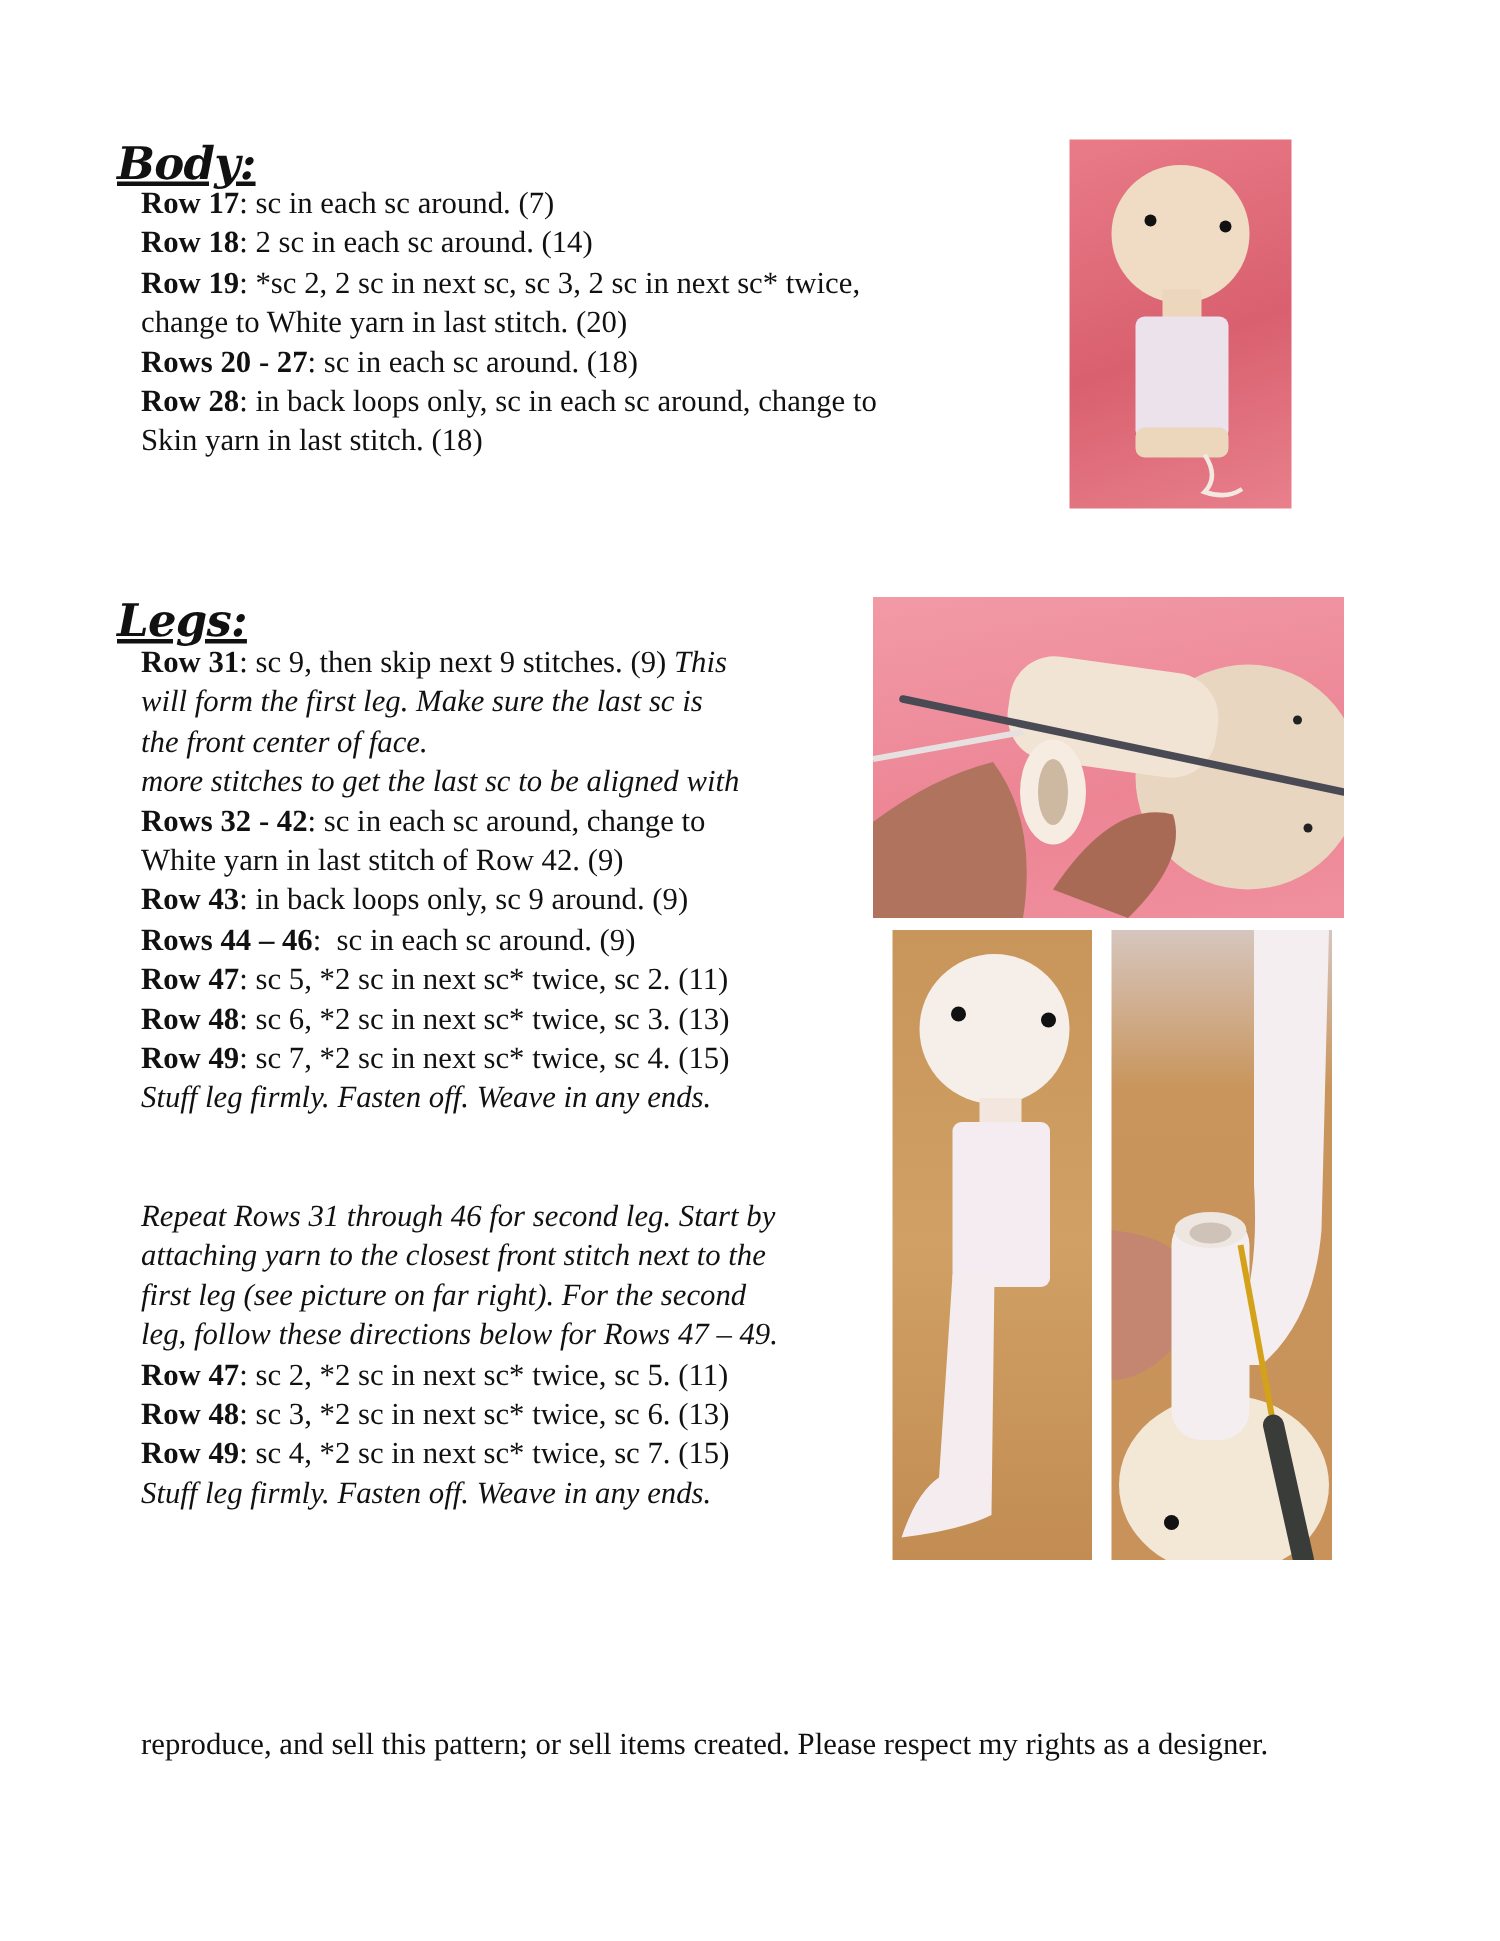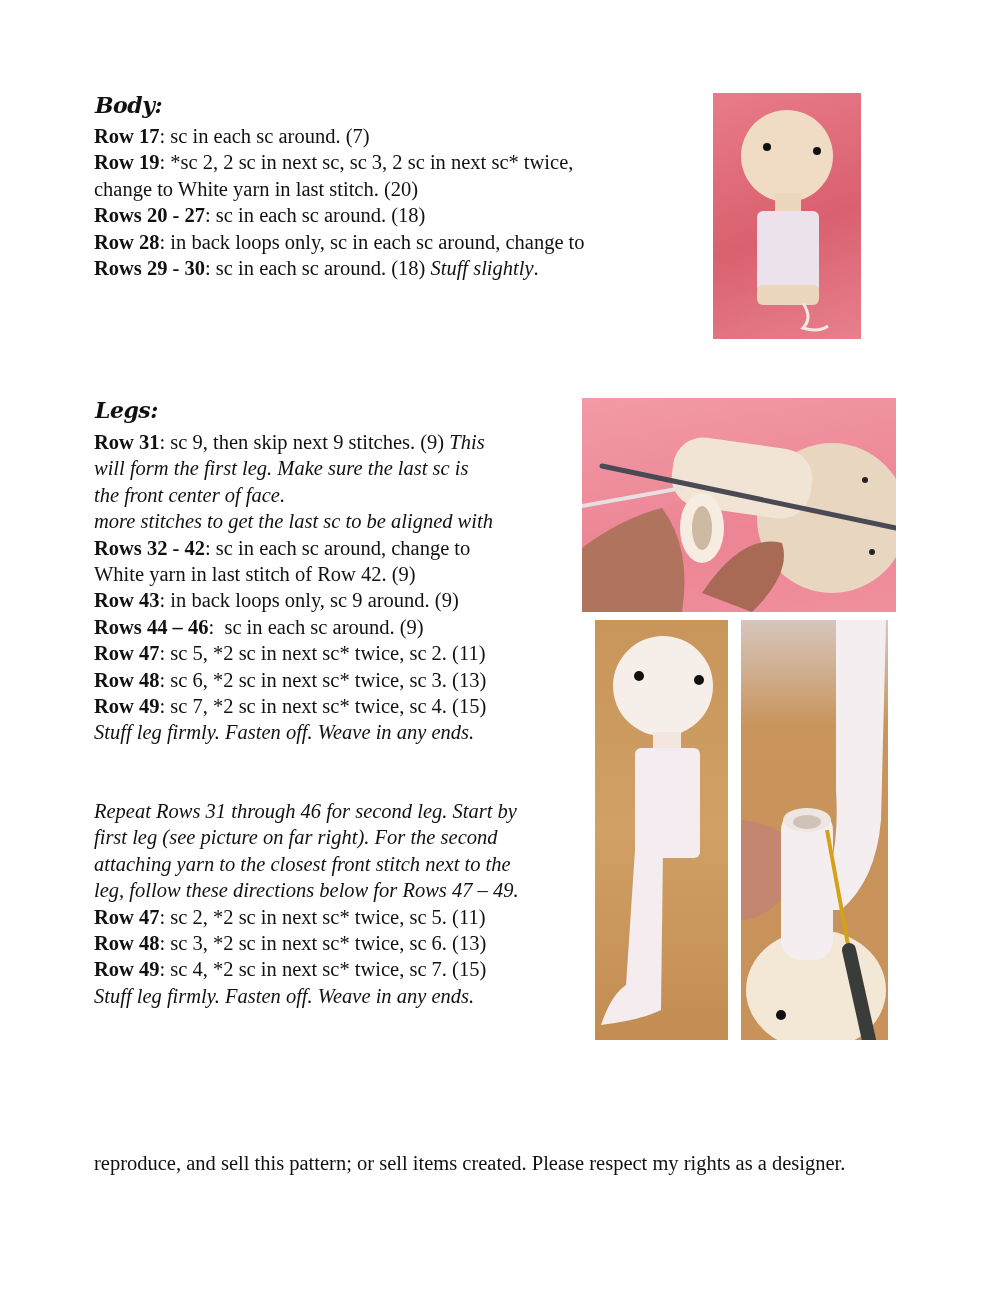--- a/index.html
+++ b/index.html
@@ -1,42 +1,43 @@
 <!DOCTYPE html>
 <html><head>
   <meta charset="utf-8">
   <style>
     html, body { margin: 0; padding: 0; }
     body {
       width: 1000px; height: 1294px; background: #ffffff; position: relative;
       font-family: "Liberation Serif", serif; color: #111; overflow: hidden;
     }
     .heading {
-      position: absolute; left: 95px; font-size: 22px; font-weight: bold; font-style: italic;
-      font-family: "DejaVu Serif", serif; letter-spacing: -0.5px;
+      position: absolute; left: 78px; font-size: 30px; font-weight: bold; font-style: italic;
+      text-decoration: underline; font-family: "DejaVu Serif", serif; letter-spacing: -0.5px;
     }
     .block { position: absolute; left: 94px; font-size: 20.5px; line-height: 26.4px; }
     .line { white-space: nowrap; }
     .b { font-weight: bold; }
     .i { font-style: italic; }
     .photo { position: absolute; overflow: hidden; }
     .footer { position: absolute; left: 94px; top: 1150px; font-size: 20.5px; line-height: 26.4px; }
     .copy { font-size: 26px; vertical-align: -2px; }
   </style>
 </head>
 <body>
 
 <div class="heading" style="top:92px;">Body:</div>
 <div class="block" style="top:123px;">
   <div class="line"><span class="b">Row 17</span><span>: sc in each sc around. (7)</span></div>
+  <div class="line"><span class="b">Row 18</span><span>: 2 sc in each sc around. (14)</span></div>
   <div class="line"><span class="b">Row 19</span><span>: *sc 2, 2 sc in next sc, sc 3, 2 sc in next sc* twice,</span></div>
   <div class="line"><span>change to White yarn in last stitch. (20)</span></div>
   <div class="line"><span class="b">Rows 20 - 27</span><span>: sc in each sc around. (18)</span></div>
   <div class="line"><span class="b">Row 28</span><span>: in back loops only, sc in each sc around, change to</span></div>
-  <div class="line"><span class="b">Rows 29 - 30</span><span>: sc in each sc around. (18) </span><span class="i">Stuff slightly</span><span>.</span></div>
+  <div class="line"><span>Skin yarn in last stitch. (18)</span></div>
 </div>
 
 <div class="photo" style="left:713px; top:93px; width:148px; height:246px; background:linear-gradient(160deg,#e97b88 0%,#d9606f 55%,#e8808c 100%);">
   <svg width="148" height="246" viewBox="0 0 148 246">
     <circle cx="74" cy="63" r="46" fill="#f0dcc4"></circle>
     <circle cx="54" cy="54" r="4" fill="#111"></circle>
     <circle cx="104" cy="58" r="4" fill="#111"></circle>
     <rect x="62" y="100" width="26" height="20" fill="#ecd6bc"></rect>
     <rect x="44" y="118" width="62" height="82" rx="6" fill="#ece2ec"></rect>
     <rect x="44" y="192" width="62" height="20" rx="6" fill="#ecd6bc"></rect>
@@ -55,22 +56,22 @@
   <div class="line"><span class="b">Row 43</span><span>: in back loops only, sc 9 around. (9)</span></div>
   <div class="line" style="white-space:pre;"><span class="b">Rows 44 – 46</span><span>:  sc in each sc around. (9)</span></div>
   <div class="line"><span class="b">Row 47</span><span>: sc 5, *2 sc in next sc* twice, sc 2. (11)</span></div>
   <div class="line"><span class="b">Row 48</span><span>: sc 6, *2 sc in next sc* twice, sc 3. (13)</span></div>
   <div class="line"><span class="b">Row 49</span><span>: sc 7, *2 sc in next sc* twice, sc 4. (15)</span></div>
   <div class="line i">Stuff leg firmly. Fasten off. Weave in any ends.</div>
 </div>
 
 <div class="block" style="top:798px;">
   <div class="line i">Repeat Rows 31 through 46 for second leg. Start by</div>
+  <div class="line i">attaching yarn to the closest front stitch next to the</div>
   <div class="line i">first leg (see picture on far right). For the second</div>
-  <div class="line i">attaching yarn to the closest front stitch next to the</div>
   <div class="line i">leg, follow these directions below for Rows 47 – 49.</div>
   <div class="line"><span class="b">Row 47</span><span>: sc 2, *2 sc in next sc* twice, sc 5. (11)</span></div>
   <div class="line"><span class="b">Row 48</span><span>: sc 3, *2 sc in next sc* twice, sc 6. (13)</span></div>
   <div class="line"><span class="b">Row 49</span><span>: sc 4, *2 sc in next sc* twice, sc 7. (15)</span></div>
   <div class="line i">Stuff leg firmly. Fasten off. Weave in any ends.</div>
 </div>
 
 <div class="photo" style="left:582px; top:398px; width:314px; height:214px; background:linear-gradient(170deg,#f29aa6 0%,#ec8494 60%,#f0909e 100%);">
   <svg width="314" height="214" viewBox="0 0 314 214">
     <ellipse cx="250" cy="120" rx="75" ry="75" fill="#e8d6c0"></ellipse>

